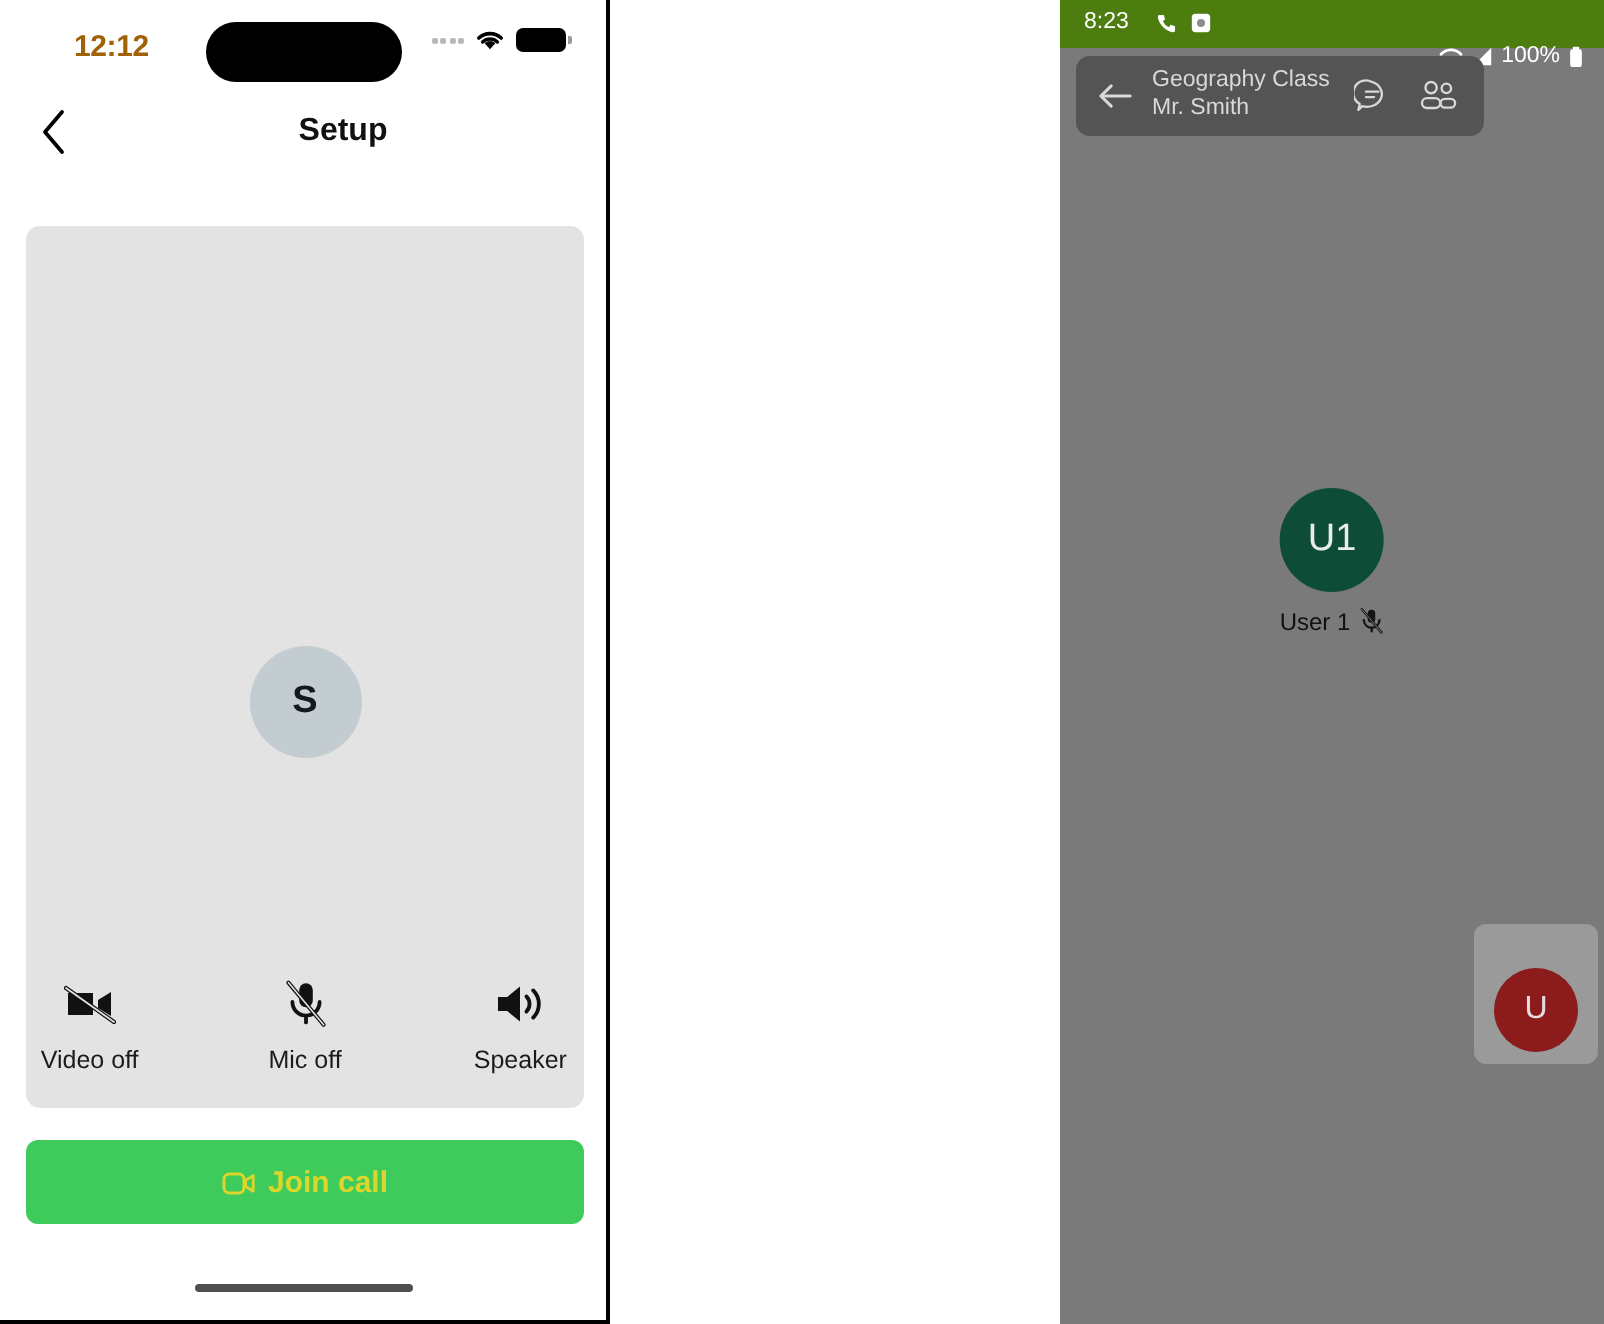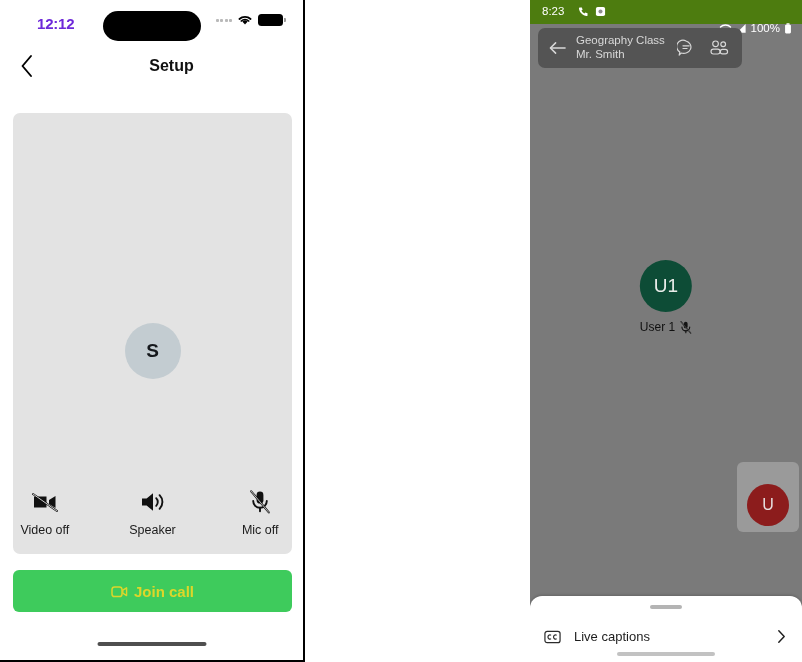--- a/index.html
+++ b/index.html
@@ -18,21 +18,21 @@
     background: #ffffff;
     border-right: 2px solid #000;
     border-bottom: 2px solid #000;
     overflow: hidden;
   }
   .l-statusbar {
     position: relative; height: 44px; width: 100%;
   }
   .l-time {
     position: absolute; left: 37px; top: 15px;
-    font-size: 15px; font-weight: bold; color: #6d28d9;
+    font-size: 15px; font-weight: bold; color: #a16207;
     letter-spacing: -0.2px;
   }
   .dynamic-island {
     position: absolute; left: 50%; transform: translateX(-50%);
     top: 11px; width: 98px; height: 30px;
     background: #000; border-radius: 16px;
   }
   .l-status-right {
     position: absolute; right: 20px; top: 14px;
     display: flex; align-items: center; gap: 5px;
@@ -134,30 +134,30 @@
   }
   .ch-back { width: 38px; display:flex; align-items:center; justify-content:center; cursor:pointer; }
   .ch-text { flex: 1; line-height: 1.18; }
   .ch-title { font-size: 11.5px; color: #d8d8d8; }
   .ch-sub { font-size: 11.5px; color: #d8d8d8; }
   .ch-actions { display: flex; align-items:center; gap: 14px; padding-right: 13px; }
   .ch-ico { cursor: pointer; display:flex; }
 
   .stage-area { position: absolute; left:0; right:0; top: 68px; bottom: 0; }
   .main-participant {
-    position: absolute; left: 50%; top: 192px; transform: translateX(-50%);
+    position: absolute; left: 50%; top: 176px; transform: translateX(-50%);
     display: flex; flex-direction: column; align-items: center; gap: 8px;
   }
   .avatar-u1 {
     width: 52px; height: 52px; border-radius: 50%;
     background: #0d4c36;
     display: flex; align-items: center; justify-content: center;
     font-size: 19px; color: #e9ece9; font-weight: normal;
   }
-  .mp-label-row { display:flex; align-items:center; gap: 5px; }
+  .mp-label-row { display:flex; align-items:flex-start; gap: 5px; }
   .mp-label { font-size: 12px; color: #111; }
 
   .pip {
     position: absolute; right: 3px; top: 394px;
     width: 62px; height: 70px;
     background: #9a9a9a; border-radius: 6px;
     display: flex; align-items: center; justify-content: center;
   }
   .avatar-u {
     width: 42px; height: 42px; border-radius: 50%;
@@ -238,40 +238,40 @@
               <path d="M17 8 L23.5 4 v12 L17 12 z" fill="#111"></path>
               <path d="M1 2 L25 19" stroke="#111" stroke-width="2.1" stroke-linecap="round"></path>
               <path d="M1 2 L25 19" stroke="#e3e3e3" stroke-width="0.9" stroke-linecap="round"></path>
             </svg>
           </span>
           <span class="lbl">Video off</span>
         </div>
 
         <div class="ctrl">
           <span class="glyph">
-            <svg width="26" height="22" viewBox="0 0 26 22">
-              <path d="M2 7.5 h4.6 L13 2.2 v17.6 L6.6 14.5 H2 z" fill="#111"></path>
-              <path d="M16.2 7.2 a5.4 5.4 0 0 1 0 7.6" stroke="#111" stroke-width="1.9" fill="none" stroke-linecap="round"></path>
-              <path d="M19.6 4.2 a9.6 9.6 0 0 1 0 13.6" stroke="#111" stroke-width="1.9" fill="none" stroke-linecap="round"></path>
-            </svg>
-          </span>
-          <span class="lbl">Speaker</span>
-        </div>
-
-        <div class="ctrl">
-          <span class="glyph">
             <svg width="22" height="24" viewBox="0 0 22 24">
               <rect x="7.6" y="1.6" width="6.8" height="12" rx="3.4" fill="#111"></rect>
               <path d="M4.2 11 a6.8 6.8 0 0 0 13.6 0" stroke="#111" stroke-width="1.9" fill="none" stroke-linecap="round"></path>
               <path d="M11 17.8 v3.4" stroke="#111" stroke-width="1.9" stroke-linecap="round"></path>
               <path d="M2.2 1.3 L19.8 22.4" stroke="#111" stroke-width="2" stroke-linecap="round"></path>
               <path d="M2.2 1.3 L19.8 22.4" stroke="#e3e3e3" stroke-width="0.8" stroke-linecap="round"></path>
             </svg>
           </span>
           <span class="lbl">Mic off</span>
+        </div>
+
+        <div class="ctrl">
+          <span class="glyph">
+            <svg width="26" height="22" viewBox="0 0 26 22">
+              <path d="M2 7.5 h4.6 L13 2.2 v17.6 L6.6 14.5 H2 z" fill="#111"></path>
+              <path d="M16.2 7.2 a5.4 5.4 0 0 1 0 7.6" stroke="#111" stroke-width="1.9" fill="none" stroke-linecap="round"></path>
+              <path d="M19.6 4.2 a9.6 9.6 0 0 1 0 13.6" stroke="#111" stroke-width="1.9" fill="none" stroke-linecap="round"></path>
+            </svg>
+          </span>
+          <span class="lbl">Speaker</span>
         </div>
 
       </div>
     </div>
 
     <div class="join-btn">
       <svg width="17" height="15" viewBox="0 0 17 15">
         <rect x="1" y="3" width="10" height="9.5" rx="2.6" stroke="#ddd62a" stroke-width="1.5" fill="none"></rect>
         <path d="M11.8 6.2 L15.6 3.8 v7.8 L11.8 9.2 z" stroke="#ddd62a" stroke-width="1.4" fill="none" stroke-linejoin="round"></path>
       </svg>
@@ -355,47 +355,17 @@
             <path d="M1 0.8 L13 15" stroke="#141414" stroke-width="1.5" stroke-linecap="round"></path>
             <path d="M1 0.8 L13 15" stroke="#7a7a7a" stroke-width="0.6" stroke-linecap="round"></path>
           </svg>
         </div>
       </div>
 
       <div class="pip">
         <div class="avatar-u">U</div>
       </div>
 
-      <div class="sheet">
-        <div class="sheet-handle"></div>
-
-        <div class="menu">
-
-          <div class="menu-item">
-            <span class="mi-ico">
-              <svg width="17" height="14" viewBox="0 0 18 15">
-                <rect x="0.9" y="1.4" width="16.2" height="12.2" rx="2.4" stroke="#2b2b2b" stroke-width="1.3" fill="none"></rect>
-                <path d="M7 5.4 a2.2 2.2 0 1 0 0 4.2" stroke="#2b2b2b" stroke-width="1.3" fill="none" stroke-linecap="round"></path>
-                <path d="M13 5.4 a2.2 2.2 0 1 0 0 4.2" stroke="#2b2b2b" stroke-width="1.3" fill="none" stroke-linecap="round"></path>
-              </svg>
-            </span>
-            <span class="mi-label">Live captions</span>
-            <span class="mi-chev">
-              <svg width="9" height="15" viewBox="0 0 10 16">
-                <path d="M2 1.6 L8 8 L2 14.4" stroke="#1d1d1d" stroke-width="1.6" fill="none" stroke-linecap="round" stroke-linejoin="round"></path>
-              </svg>
-            </span>
-          </div>
-
-          <div class="menu-item">
-            
-            
-          </div>
-
-        </div>
-
-        <div class="r-home-ind"></div>
-      </div>
 
     </div>
   </div>
 
 </div>
 
 </body></html>

